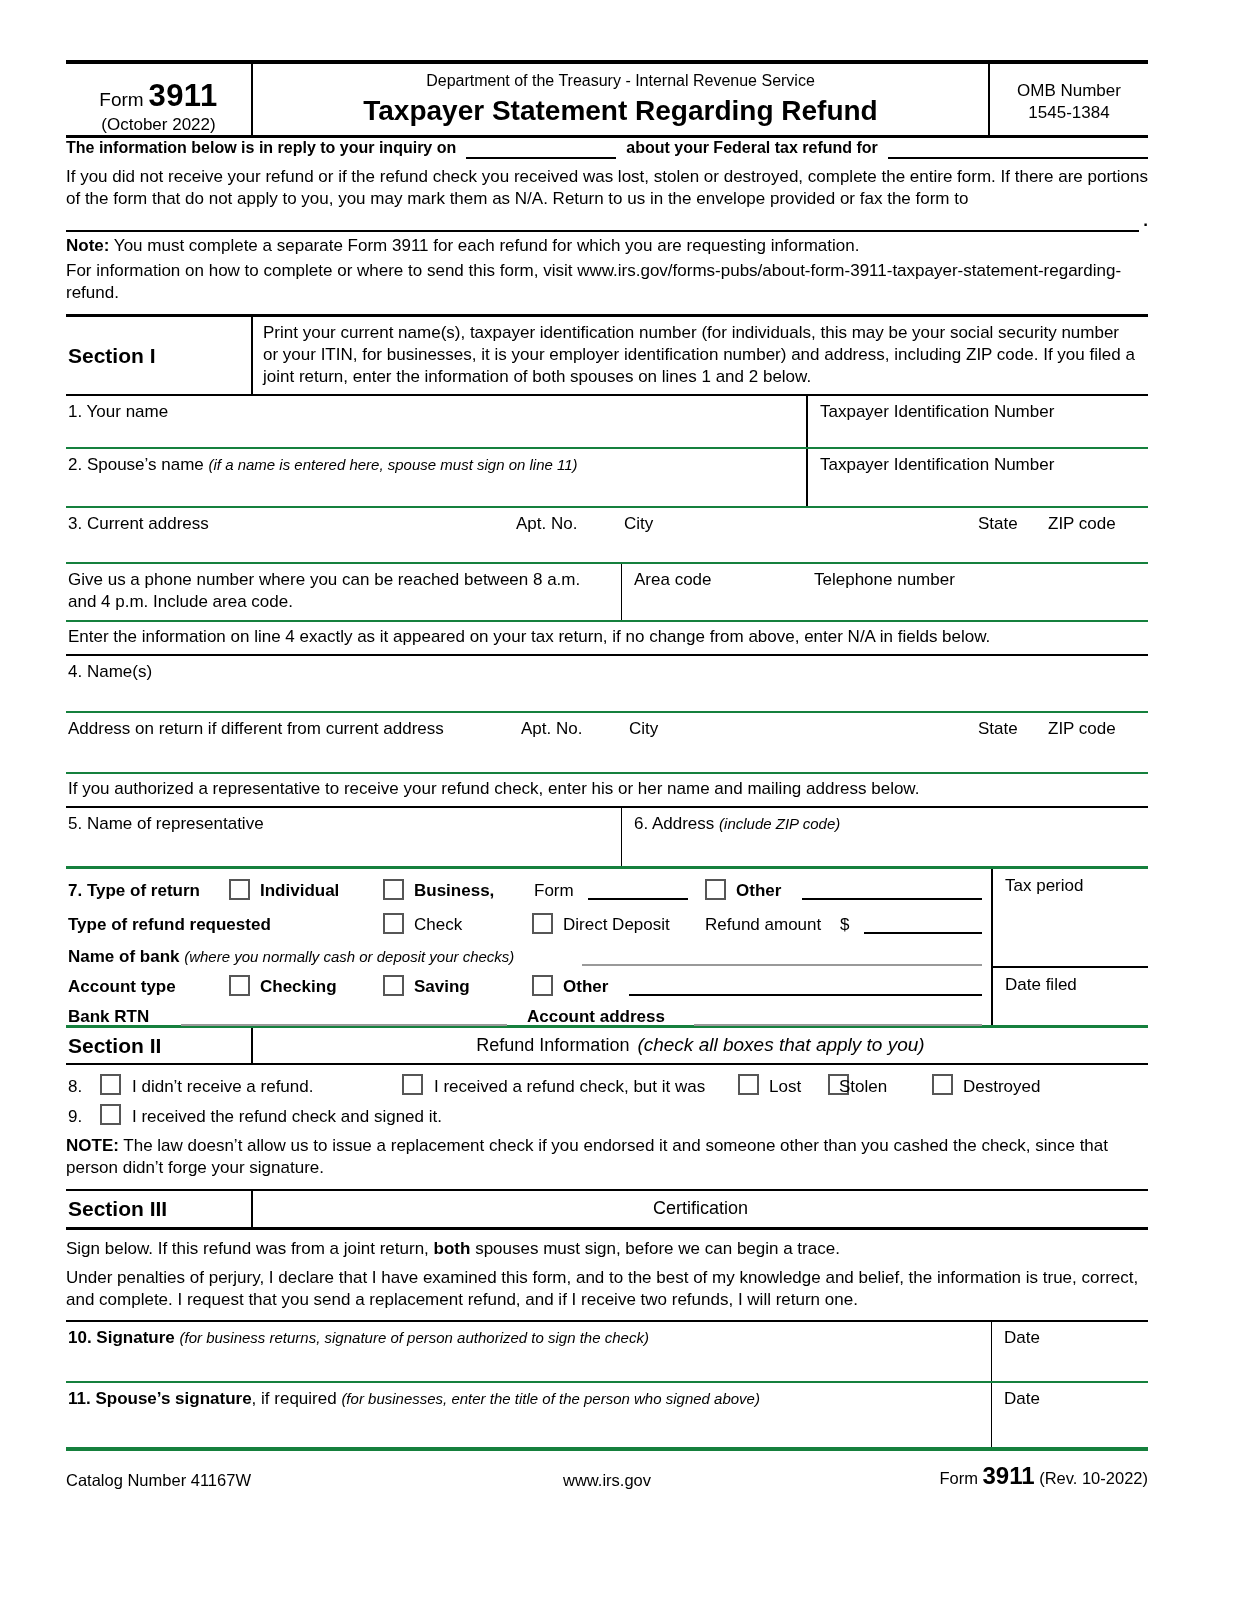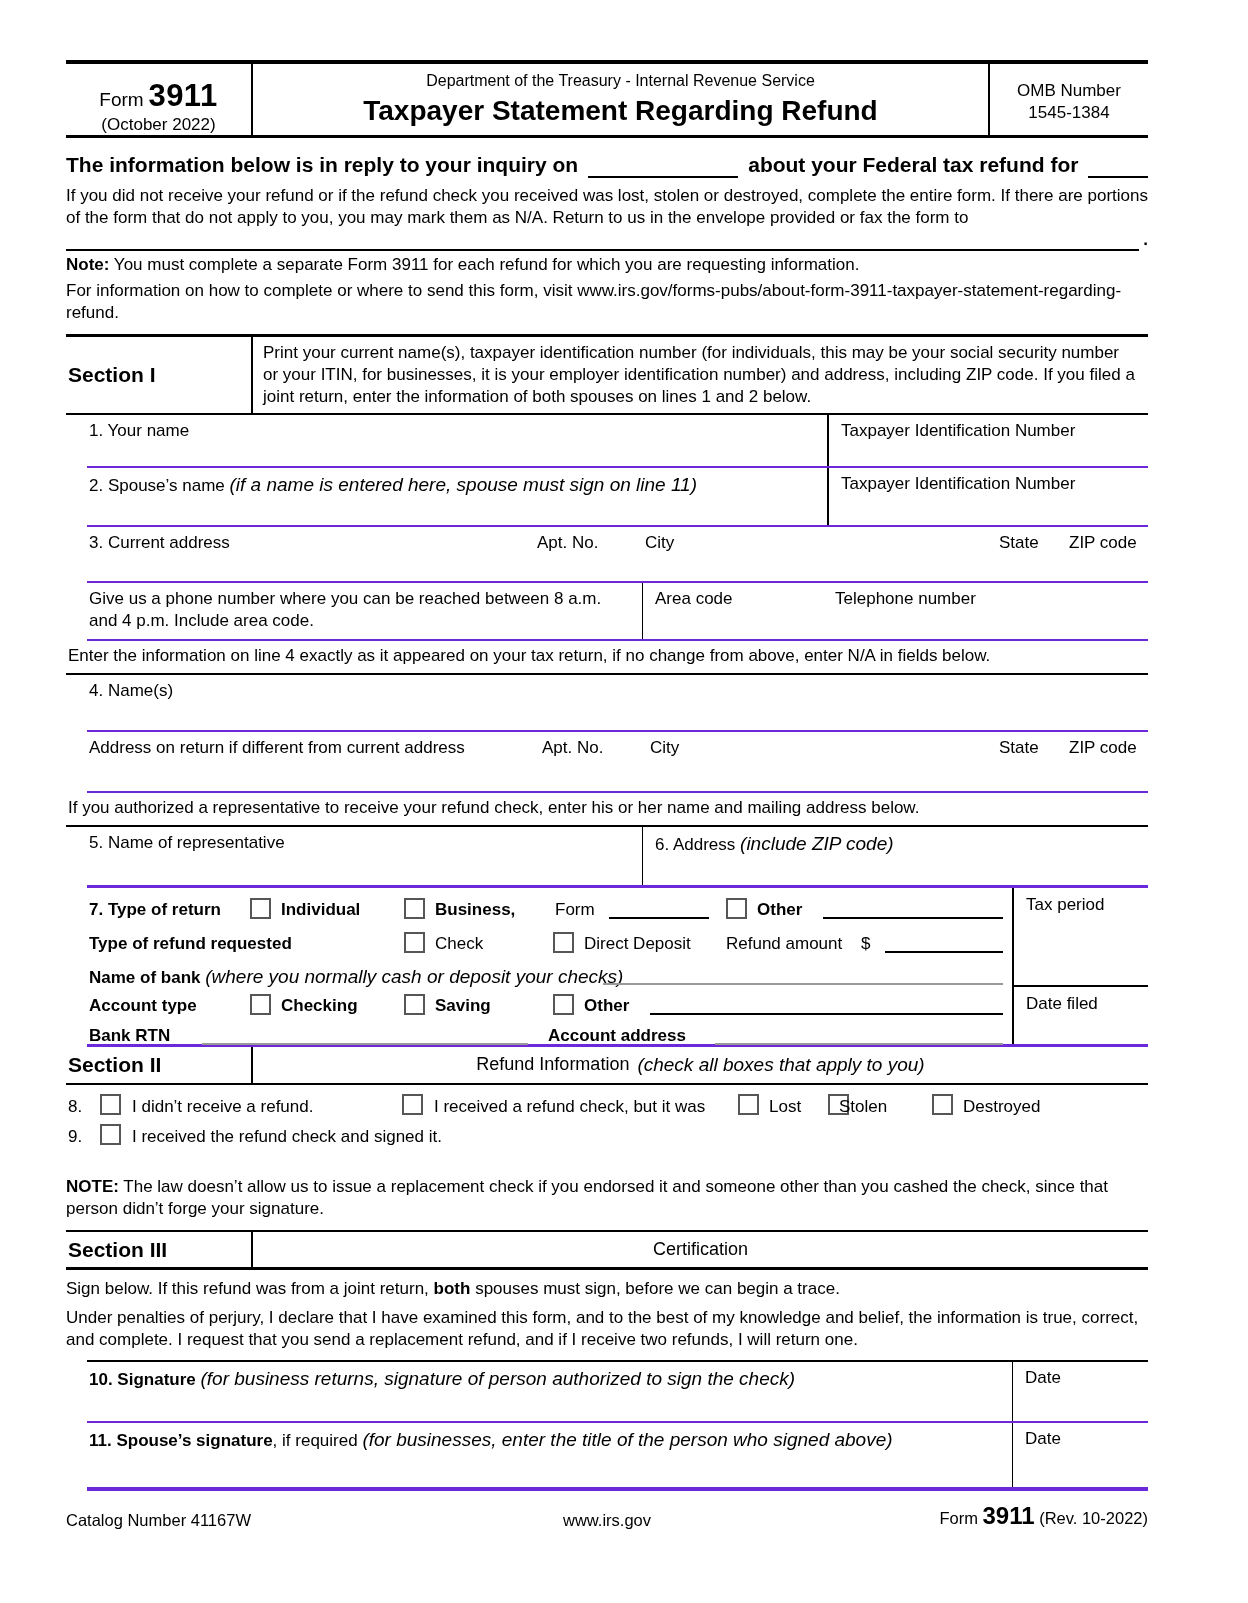--- a/index.html
+++ b/index.html
@@ -16,42 +16,42 @@
   .hb-left { width:187px; border-right:2px solid #000; text-align:center; padding-top:12px; }
   .hb-form-word { font-size:19px; }
   .hb-form-num { font-size:31px; font-weight:bold; letter-spacing:0.5px; }
   .hb-rev { font-size:17px; margin-top:-2px; }
   .hb-center { flex:1; border-right:2px solid #000; text-align:center; padding-top:7px; }
   .hb-agency { font-size:16px; }
   .hb-title { font-size:28px; font-weight:bold; margin-top:1px; }
   .hb-right { width:158px; text-align:center; padding-top:16px; font-size:17px; }
 
   
-  .inquiry { display:flex; align-items:flex-end; font-weight:bold; margin-top:13px; font-size:21px; }
+  .inquiry { display:flex; align-items:flex-end; font-weight:bold; font-size:16px; }
   .fblank { border-bottom:2px solid #000; height:20px; }
   .fblank.w150 { width:150px; margin:0 10px; }
   .fblank.grow { flex:1; margin-left:10px; }
   .para { margin-top:7px; }
   .fax-line { display:flex; align-items:flex-end; height:18px; margin-top:4px; }
   .fax-line .line { flex:1; border-bottom:2px solid #000; height:12px; }
   .fax-line .dot { margin-left:4px; font-weight:bold; }
   .note-para { margin-top:3px; }
   .b { font-weight:bold; }
-  .it { font-style:italic; font-size:19px; }
+  .it { font-style:italic; font-size:15px; }
 
   
   .section-header { display:flex; border-top:2px solid #000; border-bottom:2px solid #000; }
   .sh-label { width:187px; border-right:2px solid #000; font-weight:bold; font-size:21px; display:flex; align-items:center; padding:4px 0 4px 2px; }
   .sh-body { flex:1; padding:5px 10px; }
   .sh-body.center { display:flex; align-items:center; justify-content:center; gap:8px; }
   .sh-title { font-size:18px; font-weight:normal; }
   .sh-note { font-style:italic; font-size:19px;text-align:center; }
 
   
-  .frow { display:flex; border-bottom:2px solid #6d28d9; position:relative;margin-left:21px; }
+  .frow { display:flex; border-bottom:2px solid #15803d; position:relative; }
   .cell { position:relative; padding:5px 0 0 2px; }
   .cell.bl { border-left:2px solid #000; padding-left:12px; }
   .abs { position:absolute; top:5px; }
   .instr-row { border-bottom:2px solid #000; padding:4px 0 6px 2px; }
 
   
   .cb { position:absolute; top:3px; width:21px; height:21px; border:2px solid #565656; background:#fff; }
   .blank { position:absolute; border-bottom:2px solid #000; height:22px; top:2px; }
   .blank.gray { border-bottom-color:#999; }
 
@@ -248,21 +248,21 @@
     <span class="cb" style="left:866px; top:0;"></span>
     <span class="abs" style="left:897px; top:2px;">Destroyed</span>
   </div>
 
   <div style="position:relative; height:29px;">
     <span class="abs" style="left:2px; top:2px;">9.</span>
     <span class="cb" style="left:34px; top:0;"></span>
     <span class="abs" style="left:66px; top:2px;">I received the refund check and signed it.</span>
   </div>
 
-  <div class="note-para" style="margin-top:23px; margin-bottom:10px;"><span class="b">NOTE:</span><span> The law doesn’t allow us to issue a replacement check if you endorsed it and someone other than you cashed the check, since that person didn’t forge your signature.</span></div>
+  <div class="note-para" style="margin-top:2px; margin-bottom:10px;"><span class="b">NOTE:</span><span> The law doesn’t allow us to issue a replacement check if you endorsed it and someone other than you cashed the check, since that person didn’t forge your signature.</span></div>
 
   <div class="section-header" style="border-bottom-width:3px;">
     <div class="sh-label">Section III</div>
     <div class="sh-body center">
       <span class="sh-title">Certification</span>
     </div>
   </div>
 
   <div class="para" style="margin-top:8px;"><span>Sign below. If this refund was from a joint return, </span><span class="b">both</span><span> spouses must sign, before we can begin a trace.</span></div>
   <div class="para" style="margin-bottom:9px;">Under penalties of perjury, I declare that I have examined this form, and to the best of my knowledge and belief, the information is true, correct, and complete. I request that you send a replacement refund, and if I receive two refunds, I will return one.</div>

